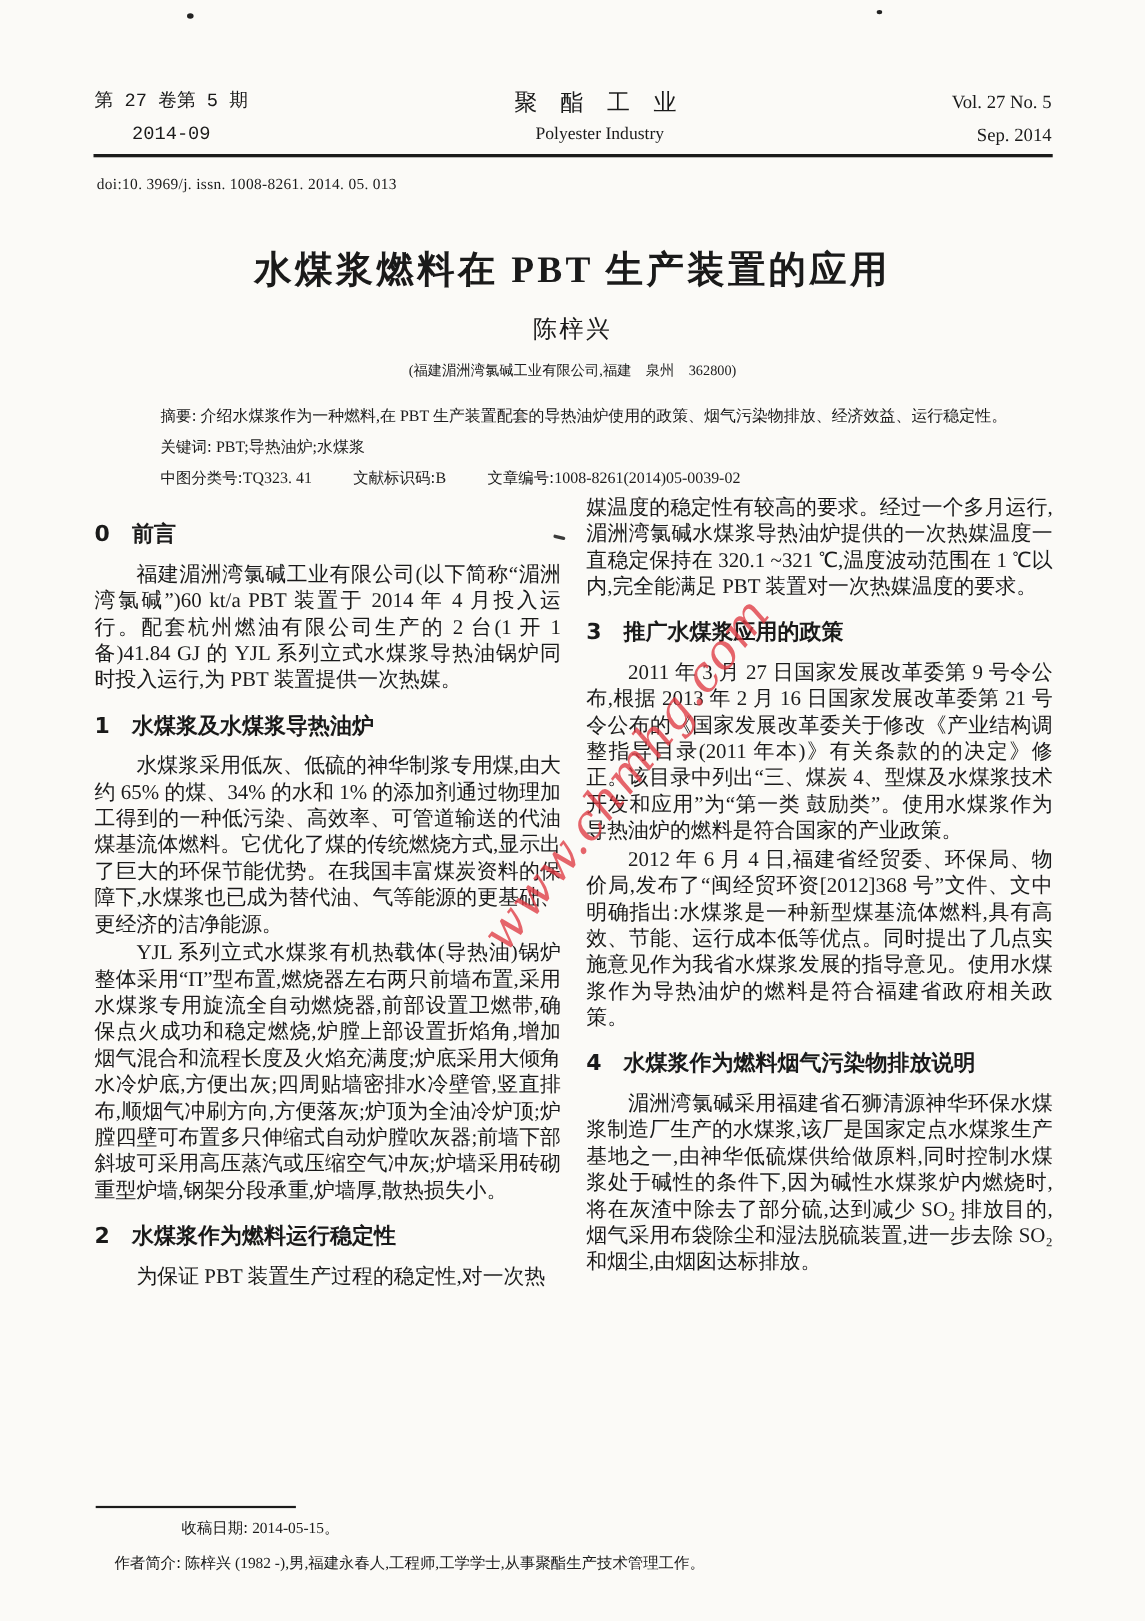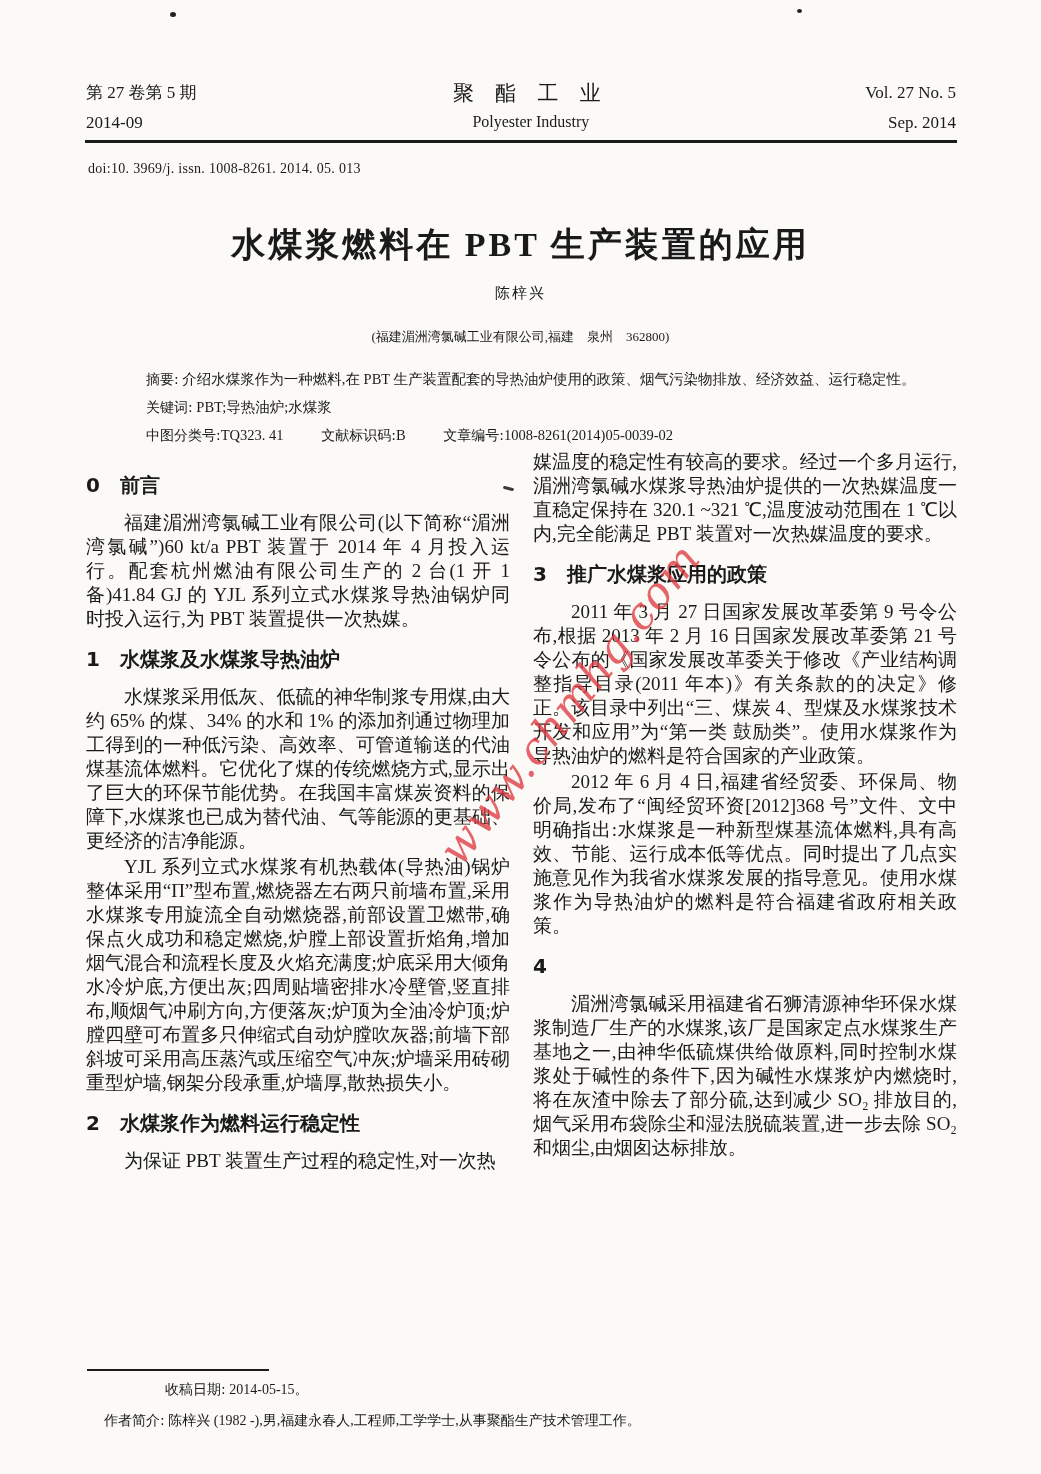--- a/index.html
+++ b/index.html
@@ -7,30 +7,30 @@
     position:relative;
     width:1041px;height:1474px;
     margin:0 auto;
     background:#fbfaf7;
     color:#1a1a1a;
     font-family:"Liberation Serif","DejaVu Serif",serif;
     overflow:hidden;
   }
   
   .header{position:absolute;left:86px;top:78px;width:870px;display:flex;justify-content:space-between;align-items:flex-start;}
-  .header-left{font-size:17px;line-height:30px;text-align:left;}
+  .header-left{font-size:17px;line-height:30px;text-align:center;font-family:Liberation Mono, monospace;}
   .header-center{text-align:center;font-family:Liberation Serif, serif;}
   .journal-cn{font-size:21px;letter-spacing:8px;line-height:30px;}
   .journal-en{font-size:16px;line-height:28px;}
   .header-right{font-size:17px;line-height:30px;text-align:right;}
   .header-rule{position:absolute;left:85px;top:140px;width:872px;height:3px;background:#1b1b1b;}
   .doi-line{position:absolute;left:88px;top:161px;font-size:14px;letter-spacing:0.3px;}
   
   .article-title{position:absolute;left:0;top:199px;width:100%;text-align:center;font-size:34px;font-weight:bold;letter-spacing:3px;}
-  .article-author{position:absolute;left:0;top:284px;width:100%;text-align:center;font-size:15px;letter-spacing:2px;font-family:Liberation Serif, serif;}
+  .article-author{position:absolute;left:0;top:284px;width:100%;text-align:center;font-size:22px;letter-spacing:2px;font-family:Liberation Serif, serif;}
   .article-affiliation{position:absolute;left:0;top:328px;width:100%;text-align:center;font-size:13px;}
   
   .abstract-block{position:absolute;left:146px;top:365px;width:778px;font-size:14.5px;line-height:28px;}
   .meta-label{font-weight:400;font-family:"DejaVu Sans","Liberation Sans",sans-serif;font-size:14px;}
   .meta-group{margin-right:34px;white-space:nowrap;}
   
   .col{position:absolute;width:424px;}
   .col-left{left:86px;top:466px;}
   .col-right{left:533px;top:450px;}
   .sec-h{
@@ -137,20 +137,21 @@
 
     <div class="sec-h">
       <span>3</span>
       <span>推广水煤浆应用的政策</span>
     </div>
     <p class="body-p">2011 年 3 月 27 日国家发展改革委第 9 号令公布,根据 2013 年 2 月 16 日国家发展改革委第 21 号令公布的《国家发展改革委关于修改《产业结构调整指导目录(2011 年本)》有关条款的的决定》修正。该目录中列出“三、煤炭 4、型煤及水煤浆技术开发和应用”为“第一类 鼓励类”。使用水煤浆作为导热油炉的燃料是符合国家的产业政策。</p>
     <p class="body-p">2012 年 6 月 4 日,福建省经贸委、环保局、物价局,发布了“闽经贸环资[2012]368 号”文件、文中明确指出:水煤浆是一种新型煤基流体燃料,具有高效、节能、运行成本低等优点。同时提出了几点实施意见作为我省水煤浆发展的指导意见。使用水煤浆作为导热油炉的燃料是符合福建省政府相关政策。</p>
 
     <div class="sec-h">
       <span>4</span>
+      <span>水煤浆作为燃料烟气污染物排放说明</span>
     </div>
     <p class="body-p">湄洲湾氯碱采用福建省石狮清源神华环保水煤浆制造厂生产的水煤浆,该厂是国家定点水煤浆生产基地之一,由神华低硫煤供给做原料,同时控制水煤浆处于碱性的条件下,因为碱性水煤浆炉内燃烧时,将在灰渣中除去了部分硫,达到减少 SO₂ 排放目的,烟气采用布袋除尘和湿法脱硫装置,进一步去除 SO₂ 和烟尘,由烟囱达标排放。</p>
   </div>
 
   <div class="footnote-rule"></div>
   <div class="footnote-1">
     <span class="meta-label">收稿日期:</span>
     <span>2014-05-15。</span>
   </div>
   <div class="footnote-2">

